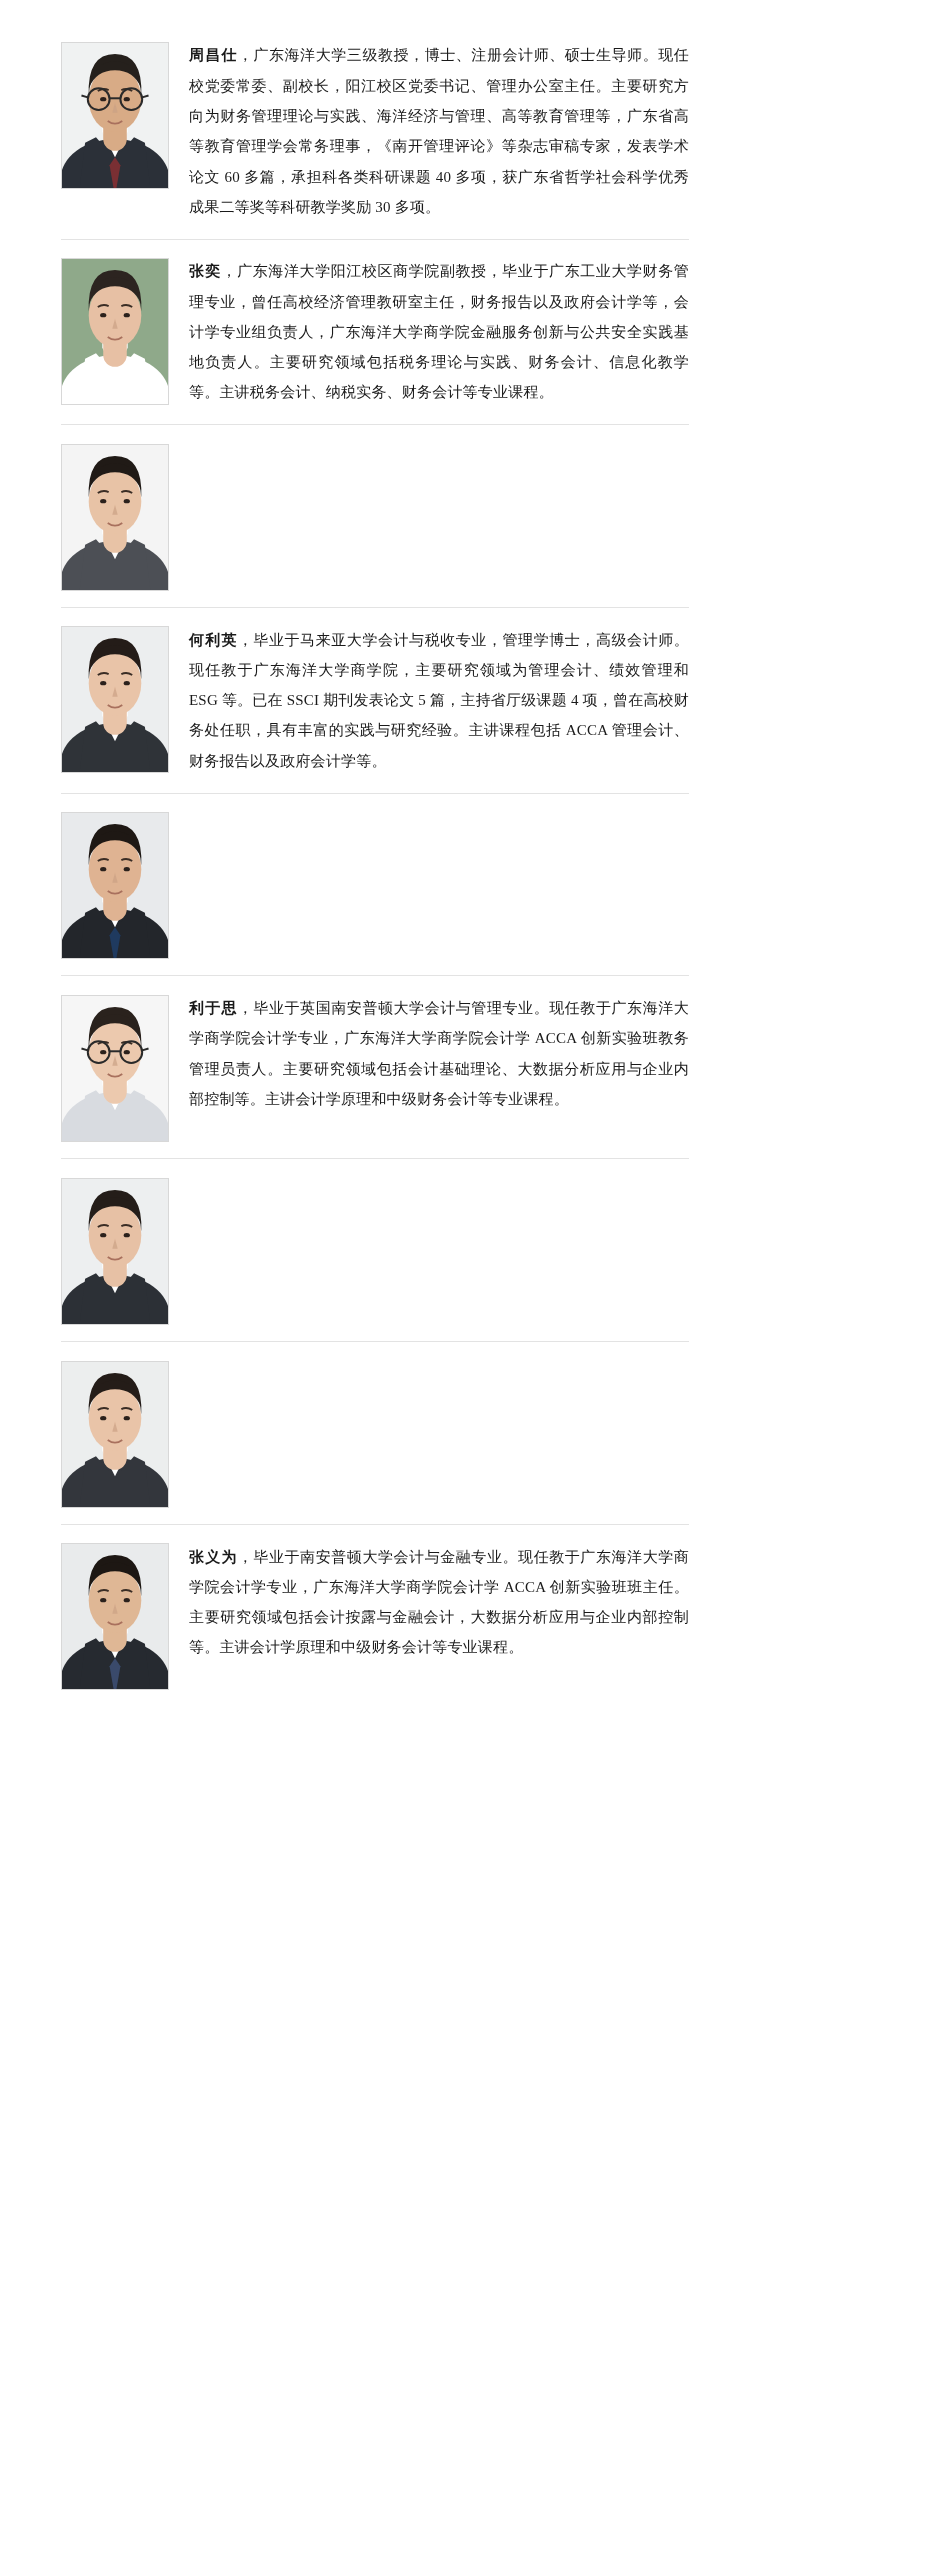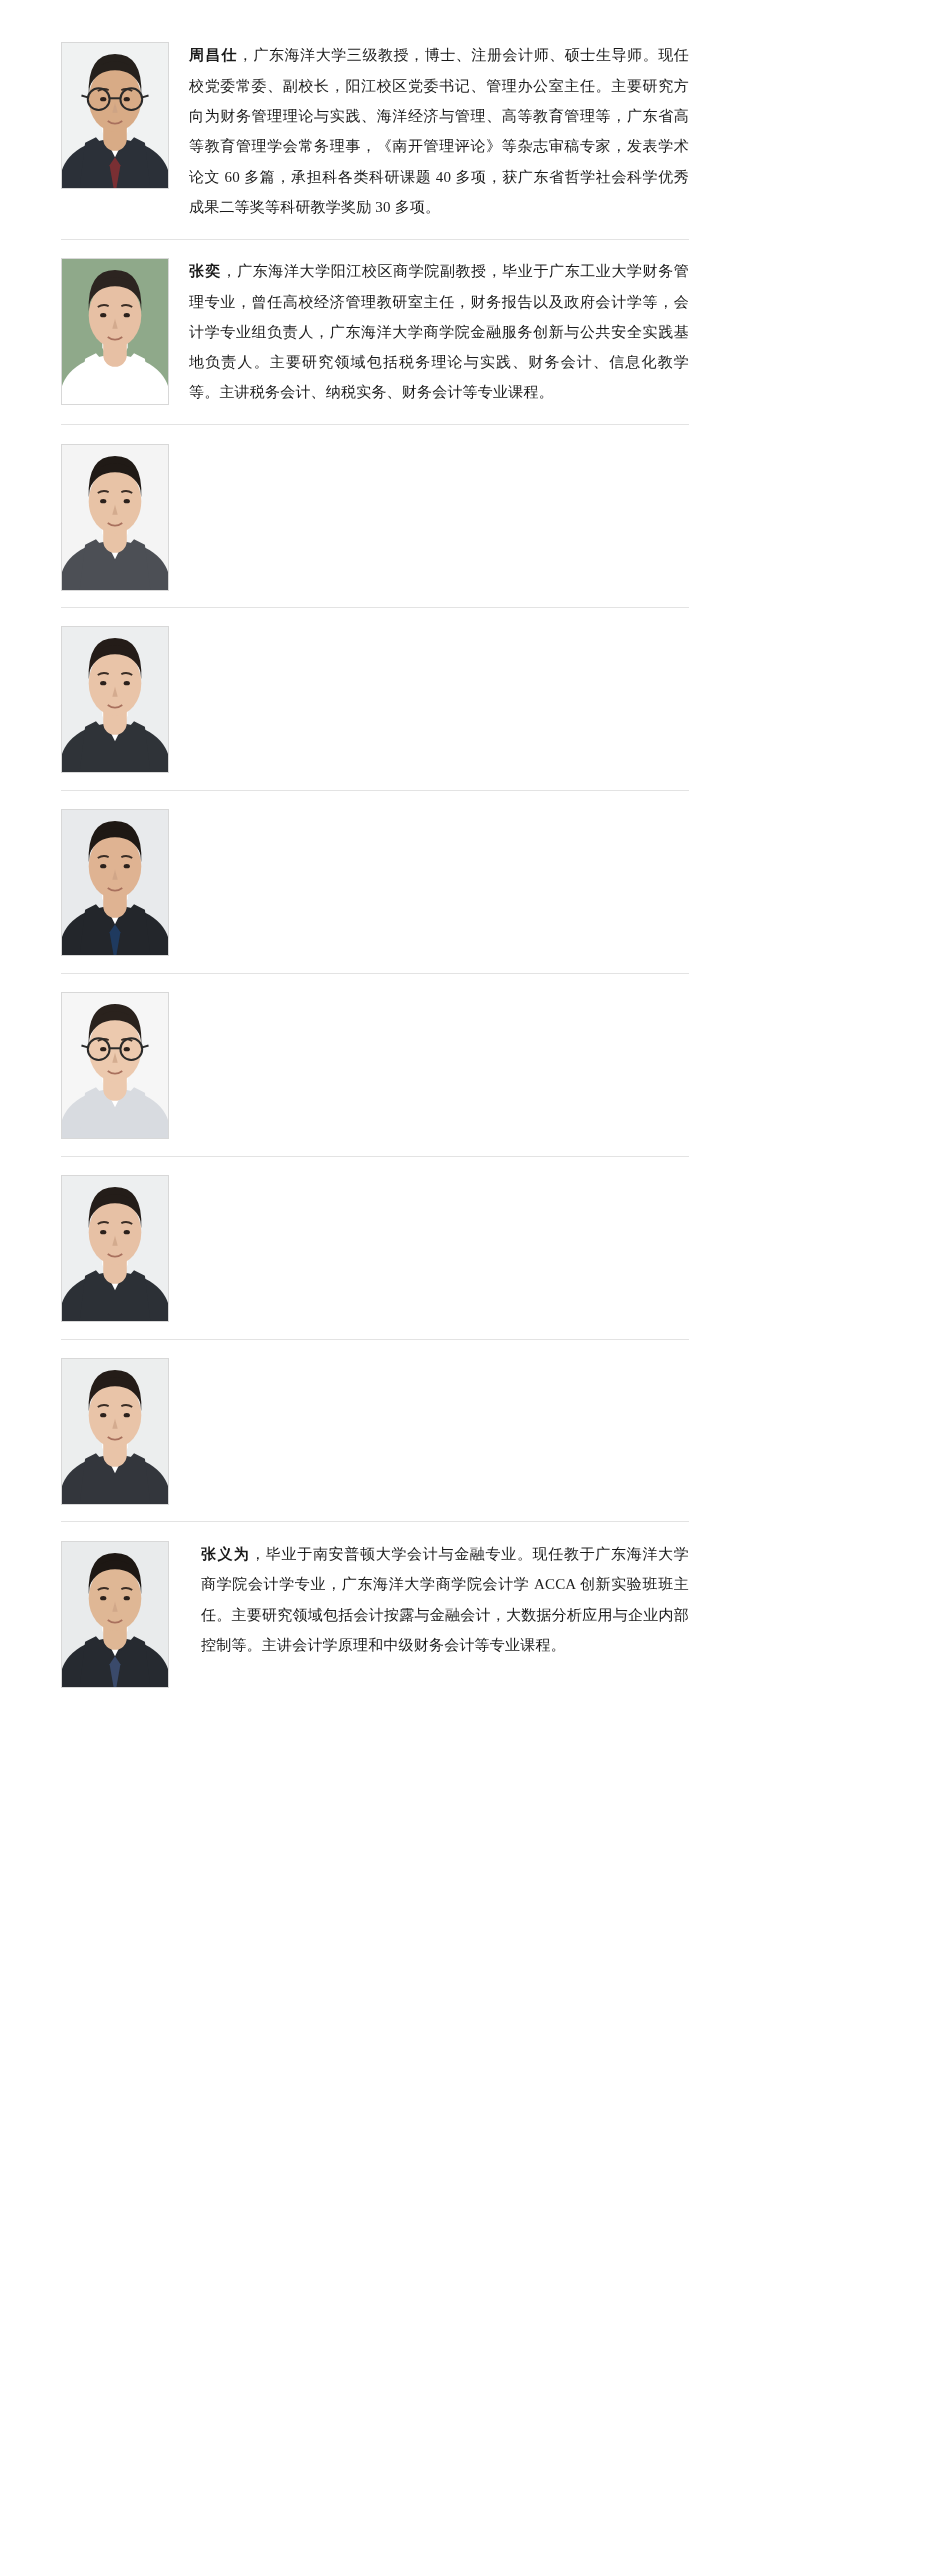--- a/index.html
+++ b/index.html
@@ -19,21 +19,20 @@
     background: #ffffff;
   }
   .entry {
     display: flex;
     align-items: flex-start;
     padding: 14.7px 0 16.5px 0;
     border-bottom: 0.9px solid #e3e3e3;
   }
   .entry:last-child {
     border-bottom: none;
-    gap: 12px;
   }
   .photo {
     flex: 0 0 auto;
     width: 108px;
     height: 147px;
     margin-right: 20px;
     margin-top: 3.7px;
     border: 0.9px solid #d8d8d8;
     box-sizing: border-box;
     overflow: hidden;
@@ -147,20 +146,21 @@
     <path d="M30 50 q8 -20 29 -20 q21 0 29 20 q-6 -30 -29 -30 q-23 0 -29 30 z" fill="#241c18"></path>
     <ellipse cx="46" cy="62" rx="3.4" ry="2.4" fill="#2b211c"></ellipse>
     <ellipse cx="72" cy="62" rx="3.4" ry="2.4" fill="#2b211c"></ellipse>
     <path d="M40 53 q6 -4 12 -1" stroke="#3a2d25" stroke-width="2" fill="none"></path>
     <path d="M66 52 q6 -3 12 1" stroke="#3a2d25" stroke-width="2" fill="none"></path>
     <path d="M59 66 l-3 11 h6 z" fill="#caa184" opacity="0.7"></path>
     <path d="M51 86 q8 6 16 0" stroke="#a8705d" stroke-width="2" fill="none"></path>
 
   </svg>
         </div>
+        <div class="bio"><span class="name">何利英</span><span>，毕业于马来亚大学会计与税收专业，管理学博士，高级会计师。现任教于广东海洋大学商学院，主要研究领域为管理会计、绩效管理和 ESG 等。已在 SSCI 期刊发表论文 5 篇，主持省厅级课题 4 项，曾在高校财务处任职，具有丰富的实践与研究经验。主讲课程包括 ACCA 管理会计、财务报告以及政府会计学等。</span></div>
       </div>
       <div class="entry">
         <div class="photo">
   <svg class="ph-svg" viewBox="0 0 118 160" preserveAspectRatio="xMidYMid slice" xmlns="http://www.w3.org/2000/svg">
     <rect x="0" y="0" width="118" height="160" fill="#e8eaec"></rect>
     <ellipse cx="59" cy="150" rx="60" ry="44" fill="#23262b"></ellipse>
     <path d="M38 104 L59 128 L80 104 L92 110 L98 160 L20 160 L26 110 Z" fill="#23262b"></path>
     <path d="M45 98 L59 126 L73 98 L73 88 L45 88 Z" fill="#ffffff"></path>
     <path d="M59 126 l6 9 -6 34 -6 -34 z" fill="#1f3a5f"></path>
     <path d="M46 84 h26 v22 a13 13 0 0 1 -26 0 z" fill="#dfb392"></path>
@@ -196,20 +196,21 @@
     <path d="M59 66 l-3 11 h6 z" fill="#caa184" opacity="0.7"></path>
     <path d="M51 86 q8 6 16 0" stroke="#a8705d" stroke-width="2" fill="none"></path>
 
     <circle cx="41" cy="62" r="12" fill="none" stroke="#2a2a2a" stroke-width="2.2"></circle>
     <circle cx="77" cy="62" r="12" fill="none" stroke="#2a2a2a" stroke-width="2.2"></circle>
     <line x1="53" y1="61" x2="65" y2="61" stroke="#2a2a2a" stroke-width="2.2"></line>
     <line x1="29" y1="60" x2="22" y2="58" stroke="#2a2a2a" stroke-width="2.2"></line>
     <line x1="89" y1="60" x2="96" y2="58" stroke="#2a2a2a" stroke-width="2.2"></line>
   </svg>
         </div>
+        <div class="bio"><span class="name">利于思</span><span>，毕业于英国南安普顿大学会计与管理专业。现任教于广东海洋大学商学院会计学专业，广东海洋大学商学院会计学 ACCA 创新实验班教务管理员责人。主要研究领域包括会计基础理论、大数据分析应用与企业内部控制等。主讲会计学原理和中级财务会计等专业课程。</span></div>
       </div>
       <div class="entry">
         <div class="photo">
   <svg class="ph-svg" viewBox="0 0 118 160" preserveAspectRatio="xMidYMid slice" xmlns="http://www.w3.org/2000/svg">
     <rect x="0" y="0" width="118" height="160" fill="#edeff0"></rect>
     <ellipse cx="59" cy="150" rx="60" ry="44" fill="#2c3036"></ellipse>
     <path d="M38 104 L59 128 L80 104 L92 110 L98 160 L20 160 L26 110 Z" fill="#2c3036"></path>
     <path d="M45 98 L59 126 L73 98 L73 88 L45 88 Z" fill="#ffffff"></path>
 
     <path d="M46 84 h26 v22 a13 13 0 0 1 -26 0 z" fill="#e7c1a5"></path>

